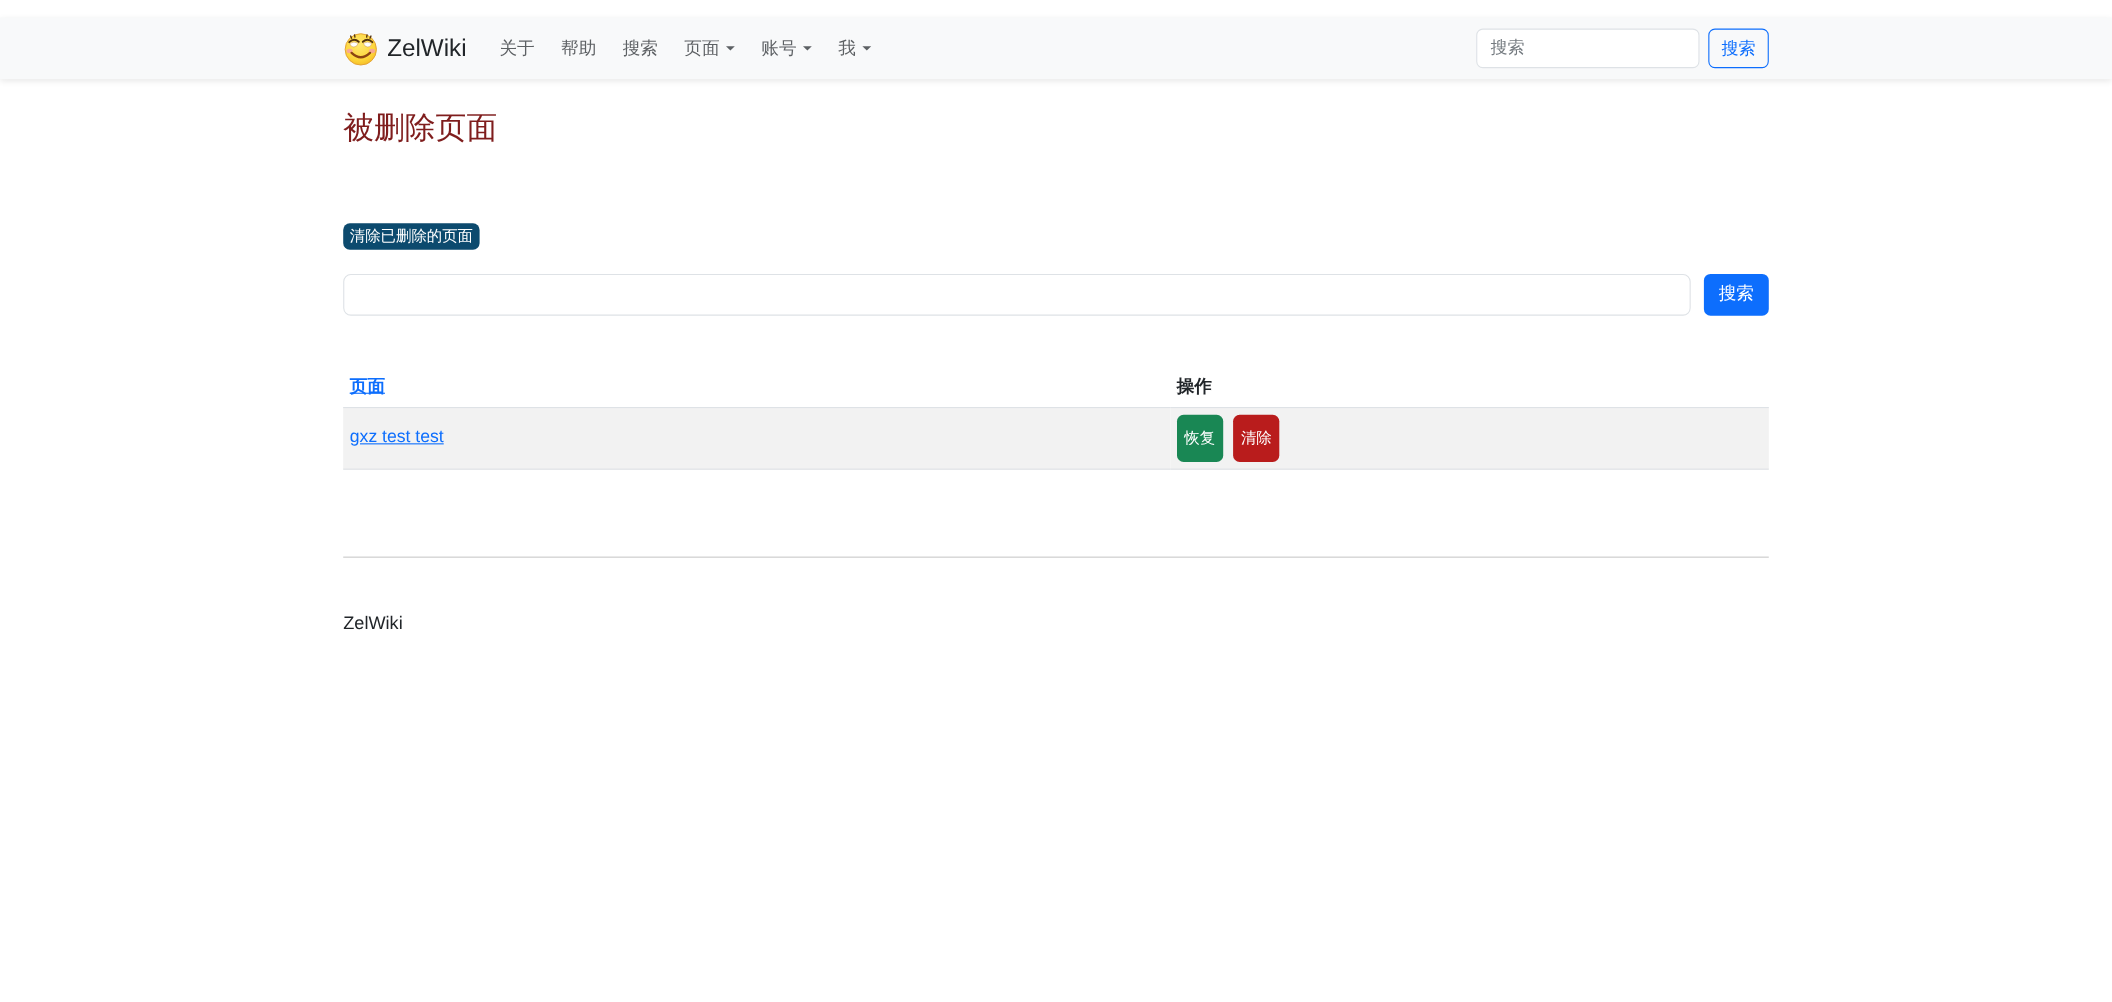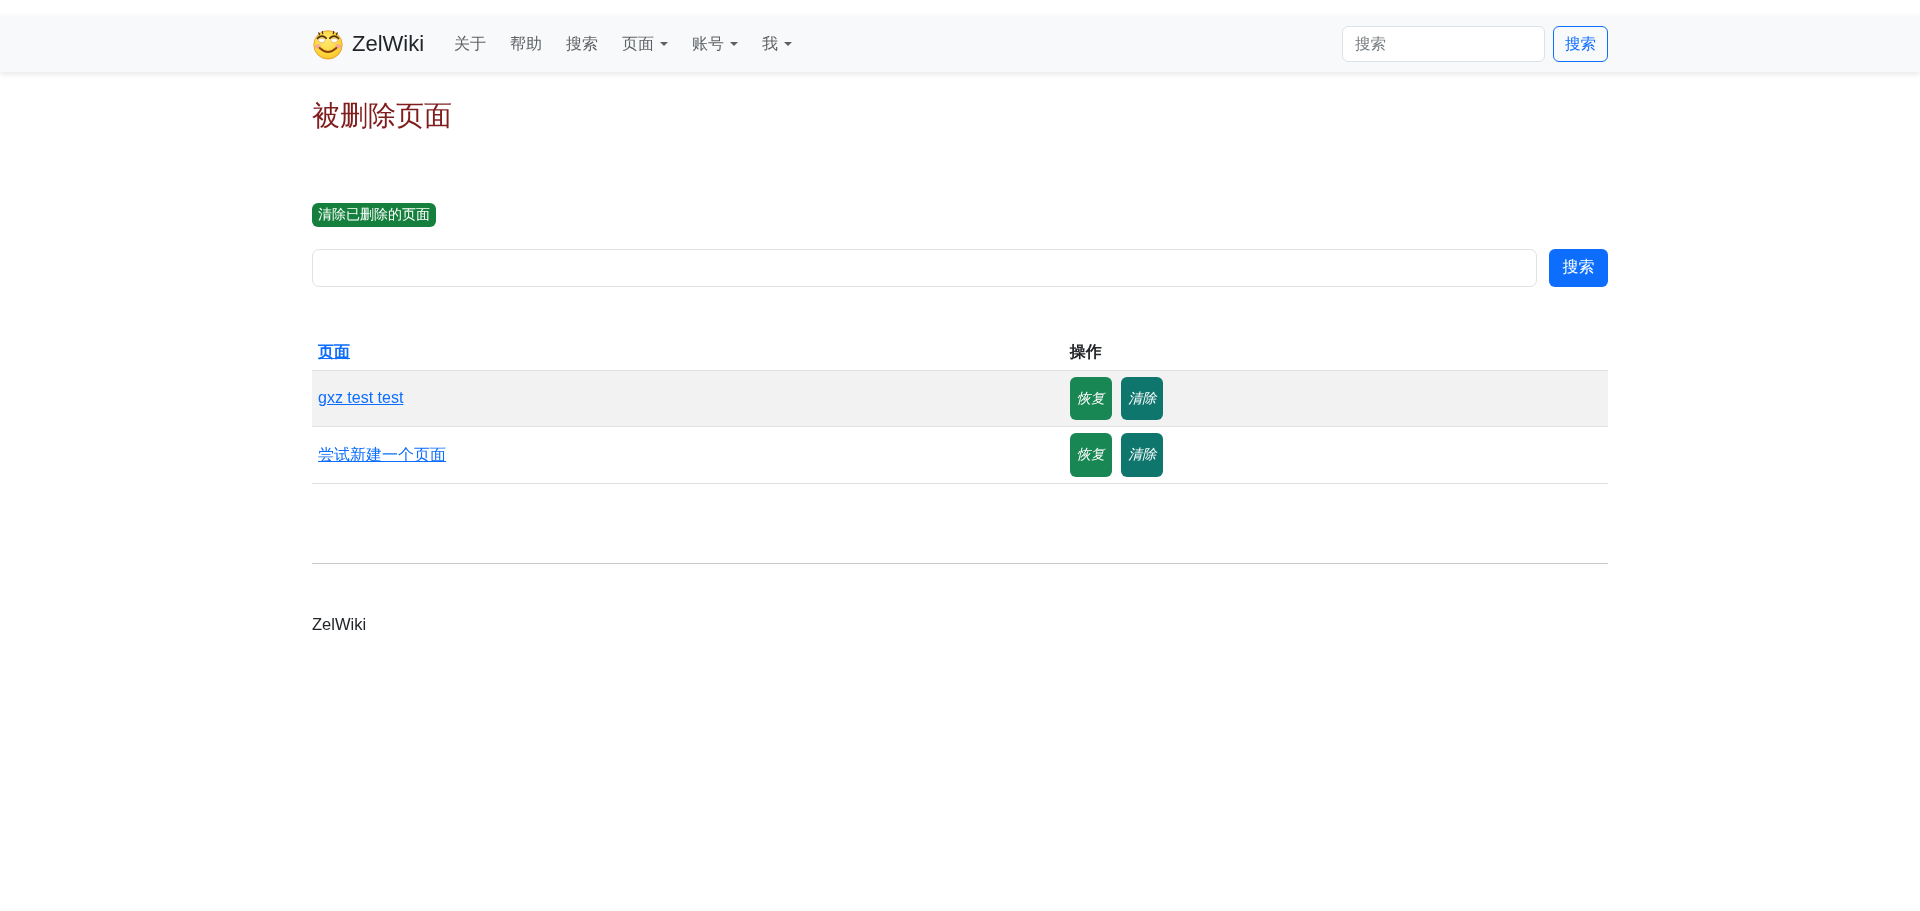--- a/index.html
+++ b/index.html
@@ -50,21 +50,21 @@
     border: 1px solid #0d6efd; border-radius: 6px; font-size: 15.5px;
   }
 
   
   .page-title {
     margin: 26px 0 0 0;
     font-size: 28px; font-weight: 500; line-height: 1.25; color: #7f1d1d;
   }
   .purge-all-wrap { margin-top: 70px; }
   .btn-danger-sm {
-    background: #15803d; color: #fff;
+    background: #0c4a6e; color: #fff;
     font-size: 14px; line-height: 1.25; padding: 3px 6px;
     border-radius: 6px;
   }
   .search-row { margin-top: 22px; display: flex; align-items: stretch; }
   .search-row input {
     flex: 1; height: 38px; padding: 6px 12px;
     border: 1px solid #dee2e6; border-radius: 7px;
     font-size: 16px; outline: none; background: #fff; font-family: inherit;
   }
   .btn-primary {
@@ -79,24 +79,24 @@
     text-align: left; padding: 6px; line-height: 24px;
     border-bottom: 1px solid #dee2e6;
   }
   table.pages th.col-page { width: 58%; }
   table.pages th { font-weight: bold; color: #212529; }
   table.pages tbody tr:nth-child(odd) { background: #f2f2f2; }
   a.link { color: #0d6efd; text-decoration: underline; cursor: pointer; }
   th a.link { font-weight: bold; }
   .btn-row {
     color: #fff; font-size: 14px; line-height: 1.25;
-    padding: 13px 7px; border-radius: 6px; margin-right: 5px; font-style: italic;
+    padding: 13px 7px; border-radius: 6px; margin-right: 5px;
   }
   .btn-success { background: #198754; }
-  .btn-red { background: #0f766e; }
+  .btn-red { background: #b91c1c; }
 
   
   hr.footer-divider { border: 0; border-top: 1px solid #c9c9c9; margin: 79px 0 0 0; }
   footer { margin-top: 49px; font-size: 16.5px; line-height: 1.45; color: #212529; }
   footer p { margin: 0; }
 </style>
 </head>
 <body>
 
 <nav class="navbar">
@@ -179,27 +179,20 @@
       </tr>
     </thead>
     <tbody>
       <tr>
         <td><a class="link">gxz test test</a></td>
         <td>
           <button class="btn btn-row btn-success">恢复</button>
           <button class="btn btn-row btn-red">清除</button>
         </td>
       </tr>
-      <tr>
-        <td><a class="link">尝试新建一个页面</a></td>
-        <td>
-          <button class="btn btn-row btn-success">恢复</button>
-          <button class="btn btn-row btn-red">清除</button>
-        </td>
-      </tr>
     </tbody>
   </table>
 
   <hr class="footer-divider">
 
   <footer>
     <p>ZelWiki</p>
   </footer>
 </main>
 

